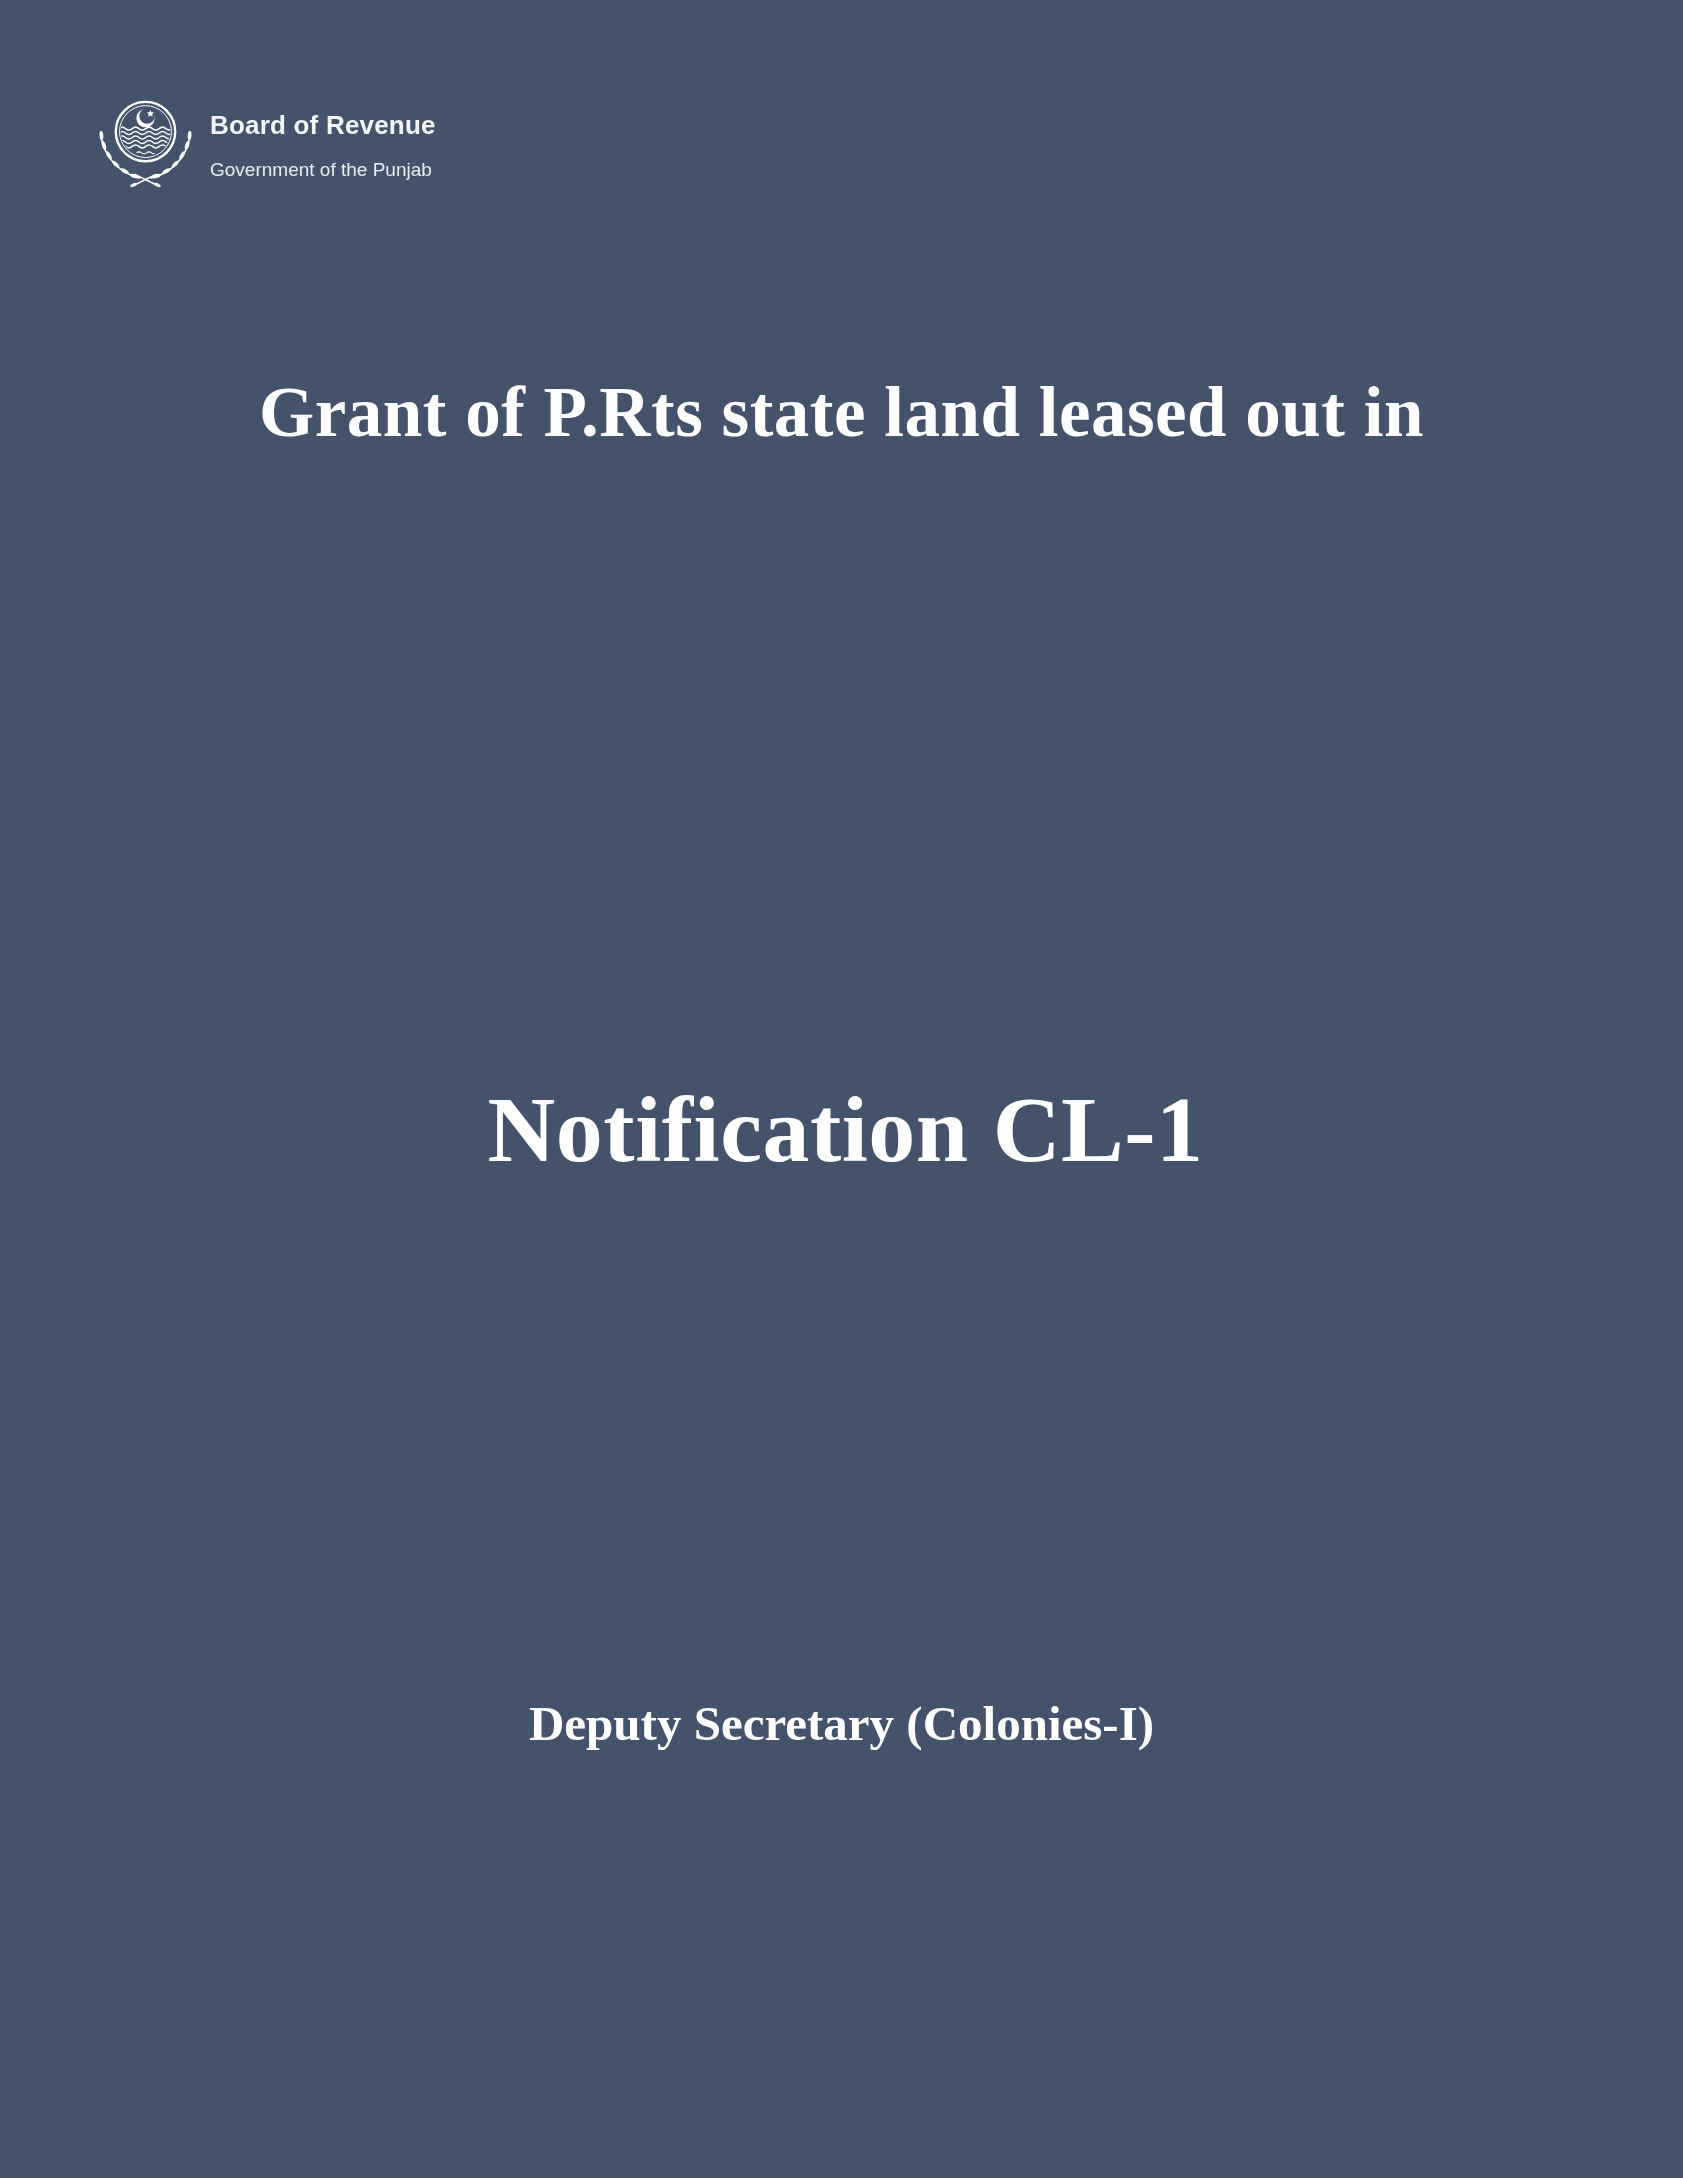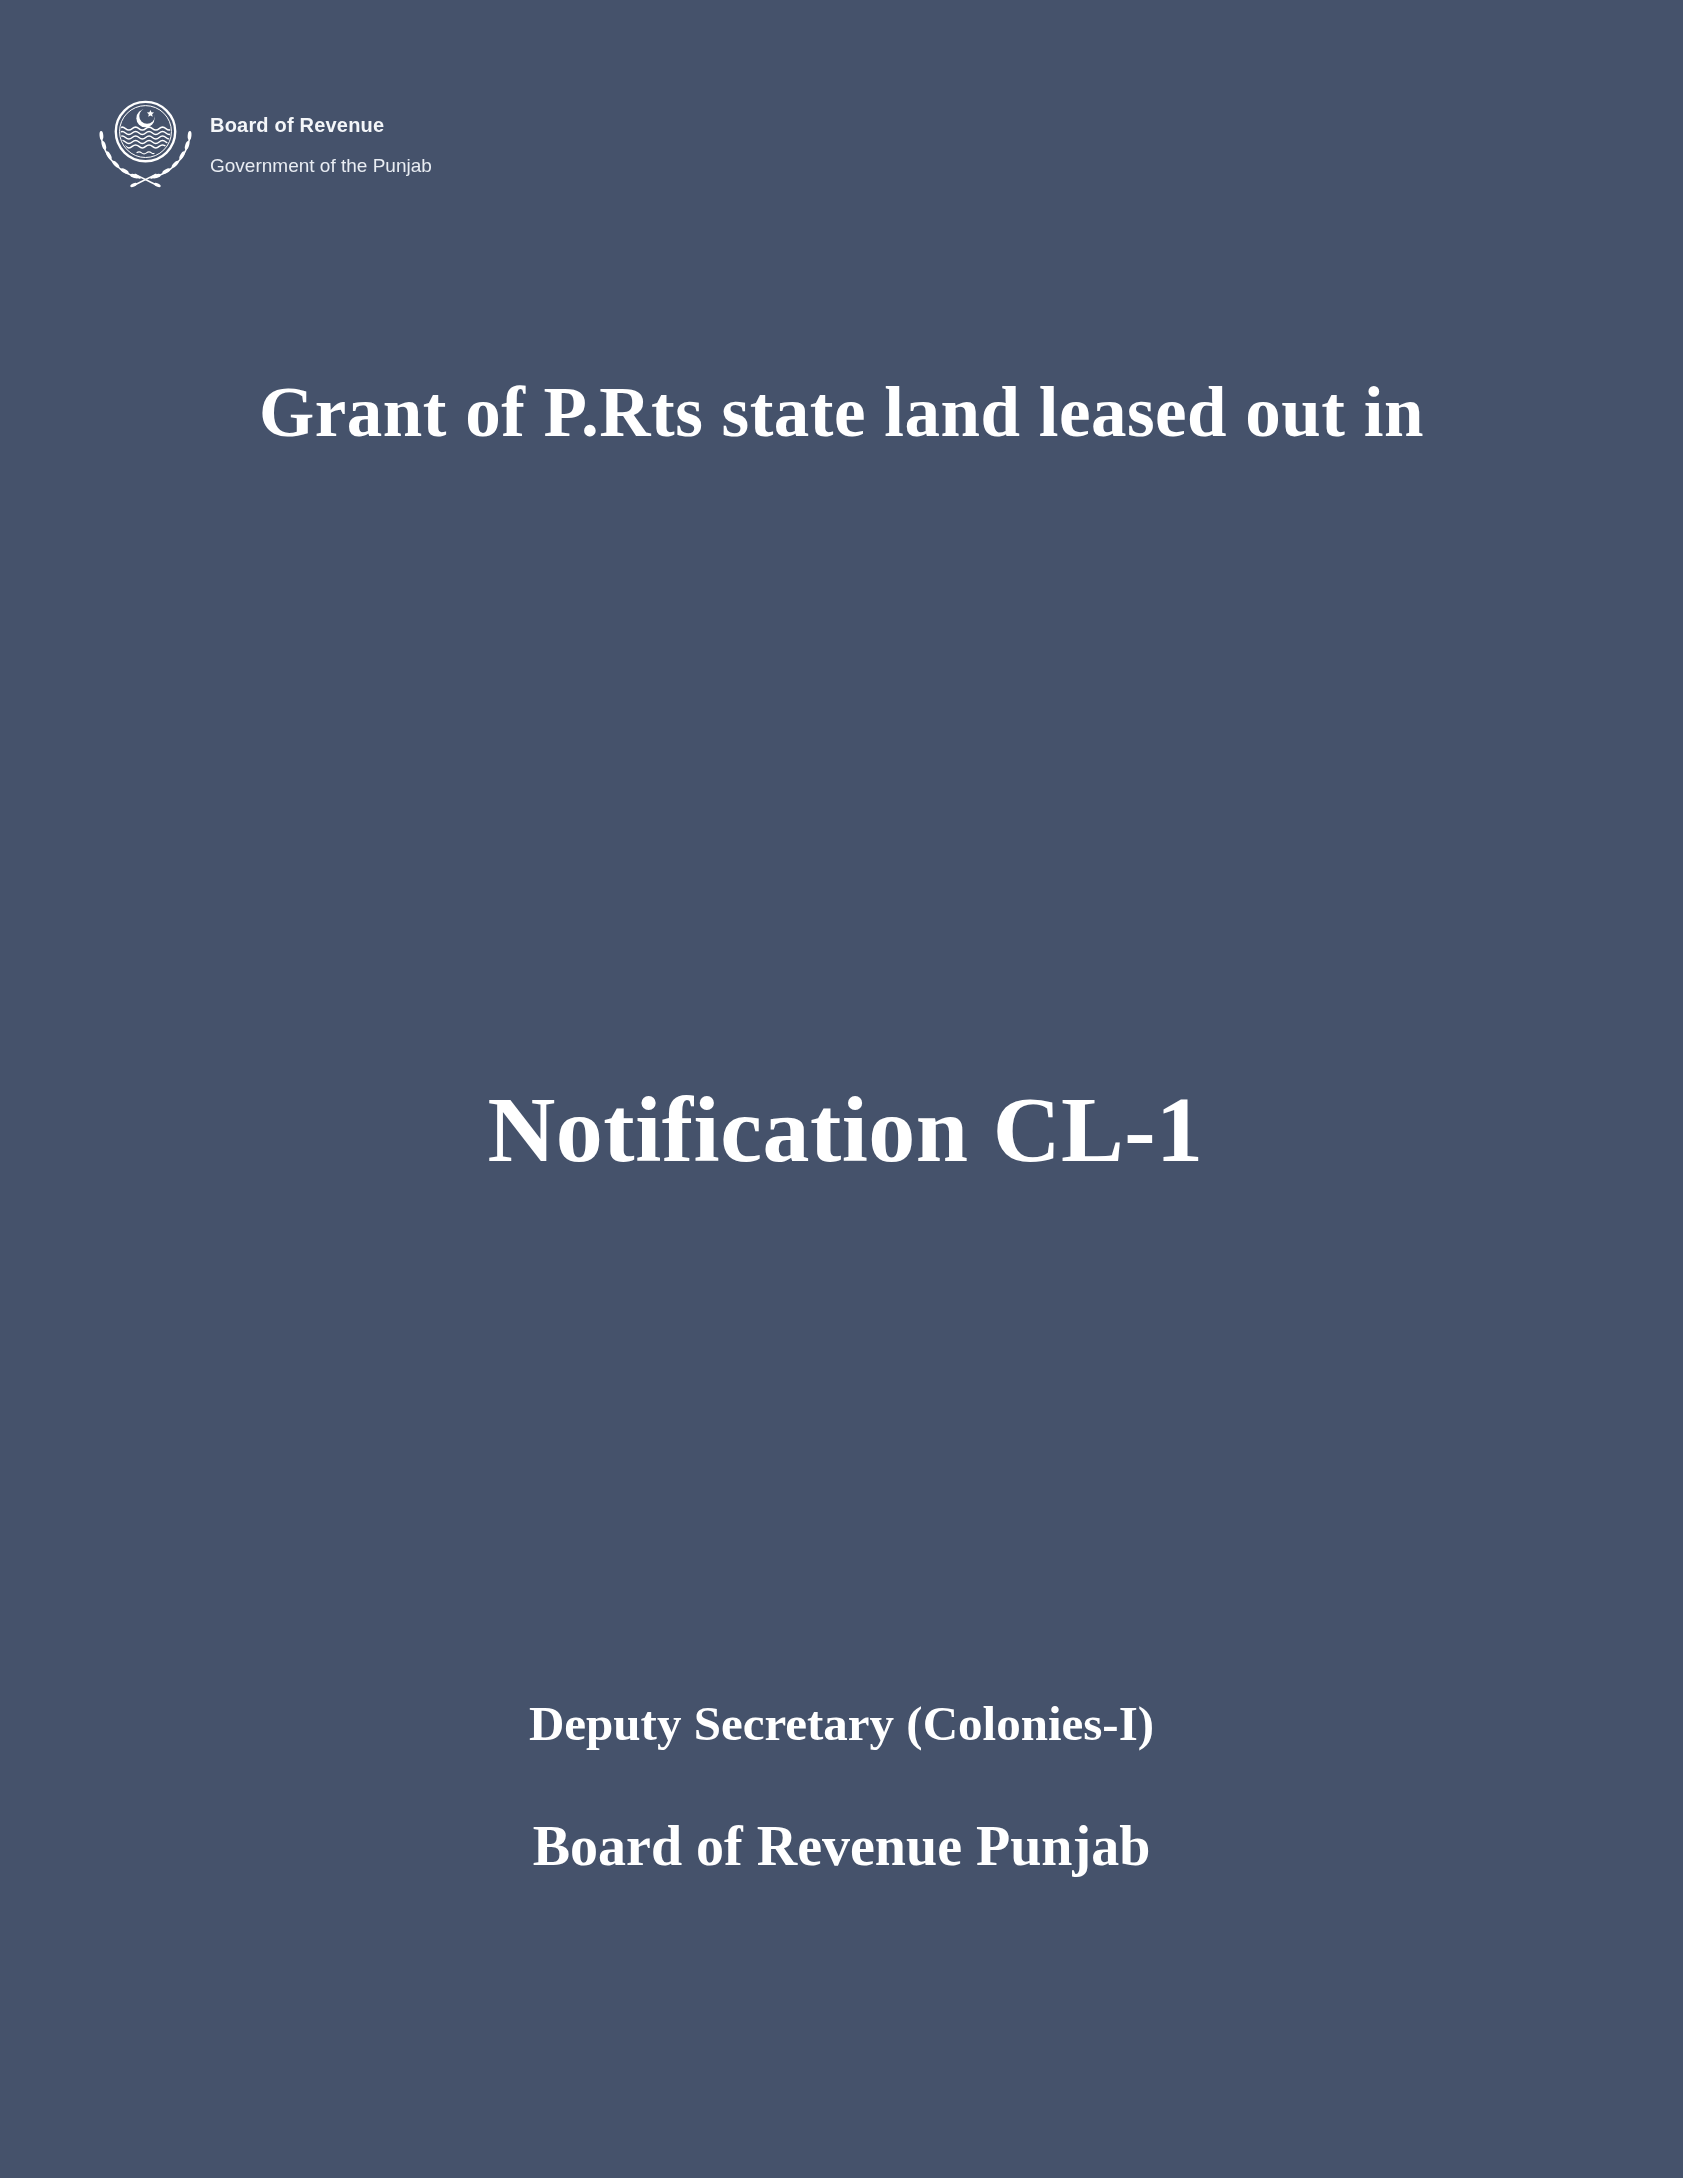--- a/index.html
+++ b/index.html
@@ -36,21 +36,21 @@
   .logo .emblem svg { width: 100%; height: 100%; }
   .logo-text {
     display: flex;
     flex-direction: column;
     justify-content: center;
     font-family: "Liberation Sans", "DejaVu Sans", sans-serif;
     line-height: 1.15;
     padding-top: 14px;
   }
   .logo-org {
-    font-size: 20px;
+    font-size: 26px;
     font-weight: 700;
     color: #f4f6f9;
     letter-spacing: 0.2px;
   }
   .logo-sub {
     font-size: 19px;
     font-weight: 400;
     color: #e9edf3;
     margin-top: 18px;
   }
@@ -161,16 +161,15 @@
     </div>
   </div>
 
   <div class="doc-title">
     <span class="line">Grant of P.Rts state land leased out in</span>
   </div>
 
   <div class="doc-subject">Notification CL-1</div>
 
   <div class="doc-author">Deputy Secretary (Colonies-I)</div>
-  <div class="doc-org">Board of Revenue Punjab</div>
 
 </div>
 
 
 </body></html>

